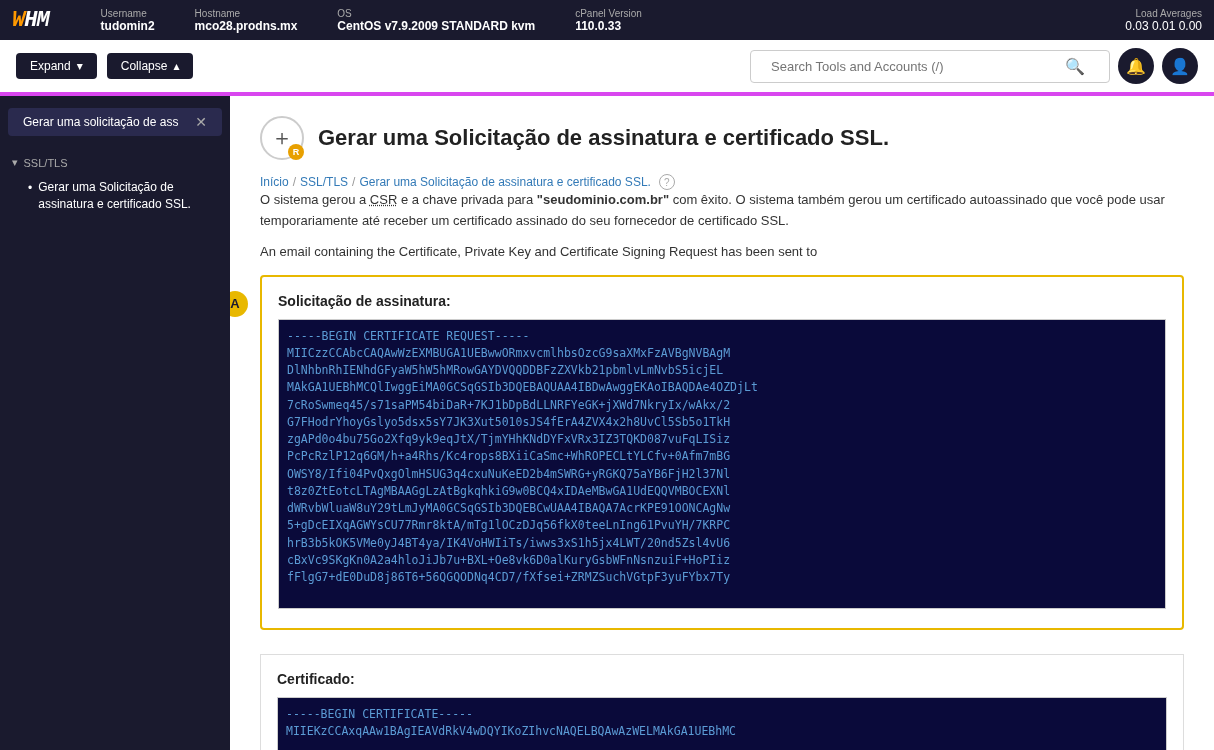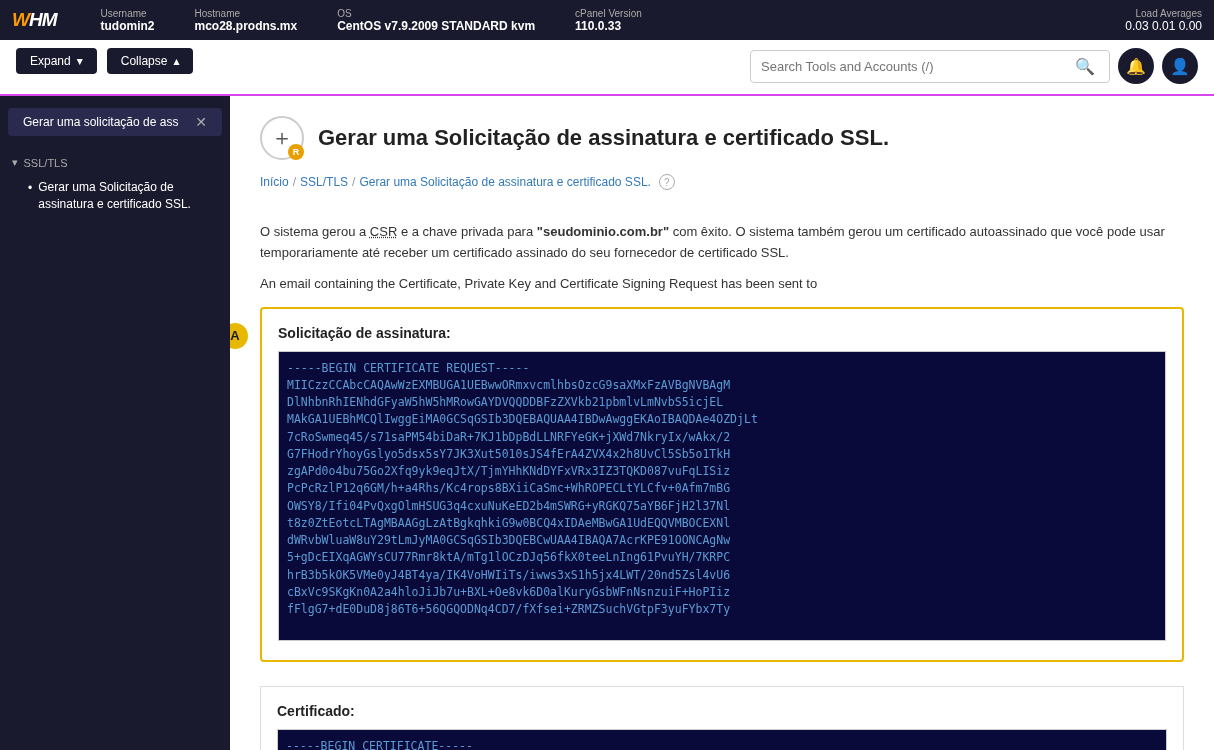--- a/index.html
+++ b/index.html
@@ -12,40 +12,41 @@
       display: flex;
       align-items: center;
       padding: 4px 12px;
       font-size: 11px;
       gap: 40px;
       min-height: 40px;
     }
     .top-bar .logo {
       color: white;
       font-weight: bold;
-      font-size: 19px;
+      font-size: 22px;
       letter-spacing: -1px;
-      margin-right: 4px;
+      margin-right: 12px;
       font-style: italic;
+      font-family: Liberation Mono, monospace;
     }
     .top-bar .logo span { color: #f90; }
     .top-bar .info-group { display: flex; flex-direction: column; }
     .top-bar .info-group .label { color: #aaa; font-size: 10px; }
     .top-bar .info-group .value { color: white; font-size: 12px; font-weight: bold; }
     .top-bar .load-avg { margin-left: auto; text-align: right; }
     .top-bar .load-avg .label { color: #aaa; font-size: 10px; }
     .top-bar .load-avg .values { color: white; font-size: 12px; display: flex; gap: 8px; }
 
     
     .second-bar {
       background: white;
       display: flex;
-      align-items: flex-start;
+      align-items: center;
       padding: 8px 16px;
-      border-bottom: 2px solid #d946ef;
+      border-bottom: 4px solid #d946ef;
       gap: 10px;
       min-height: 56px;
     }
     .expand-btn, .collapse-btn {
       background: #1a1a2e;
       color: white;
       border: none;
       padding: 6px 14px;
       border-radius: 4px;
       cursor: pointer;
@@ -58,21 +59,21 @@
       margin-left: auto;
       display: flex;
       align-items: center;
       gap: 8px;
     }
     .search-box {
       display: flex;
       align-items: center;
       border: 1px solid #ccc;
       border-radius: 4px;
-      padding: 4px 10px;
+      padding: 4px 20px;
       background: white;
       width: 360px;
     }
     .search-box input {
       border: none;
       outline: none;
       font-size: 13px;
       width: 100%;
       color: #555;
     }
@@ -213,21 +214,21 @@
     }
     .page-title {
       font-size: 22px;
       font-weight: bold;
       color: #222;
     }
 
     .breadcrumb {
       font-size: 12px;
       color: #337ab7;
-      margin-bottom: 32px;
+      margin-bottom: 0;
       display: flex;
       align-items: center;
       gap: 4px;
     }
     .breadcrumb a { color: #337ab7; text-decoration: none; }
     .breadcrumb .sep { color: #999; }
     .breadcrumb .current { color: #337ab7; }
     .breadcrumb .help-icon {
       color: #aaa;
       border: 1px solid #aaa;

